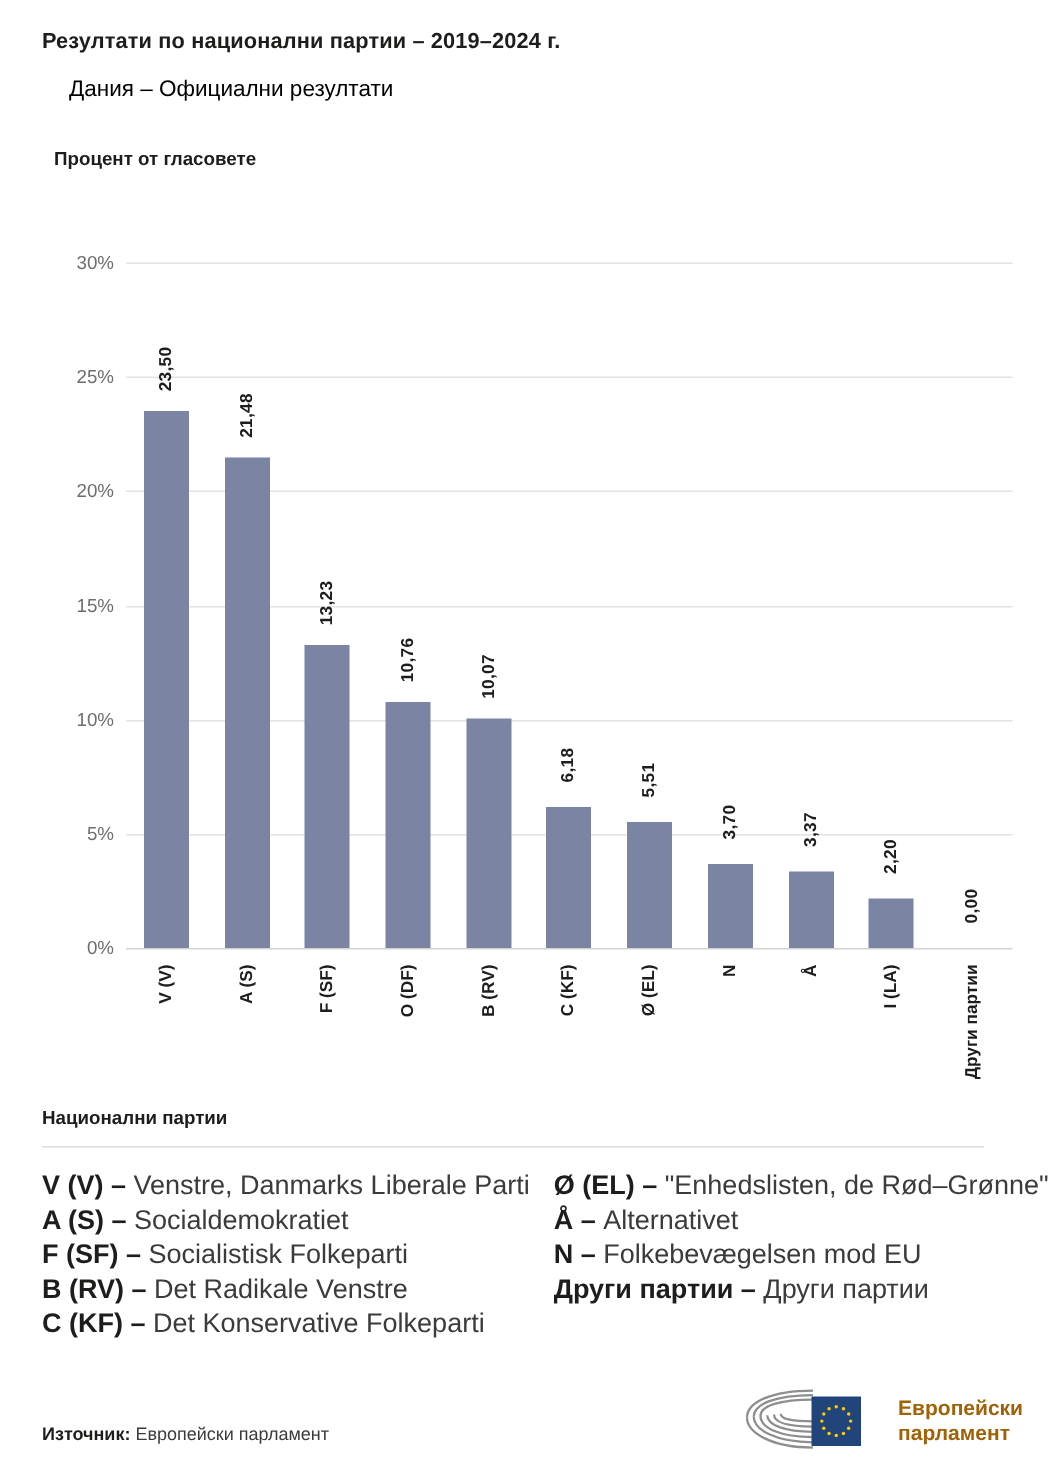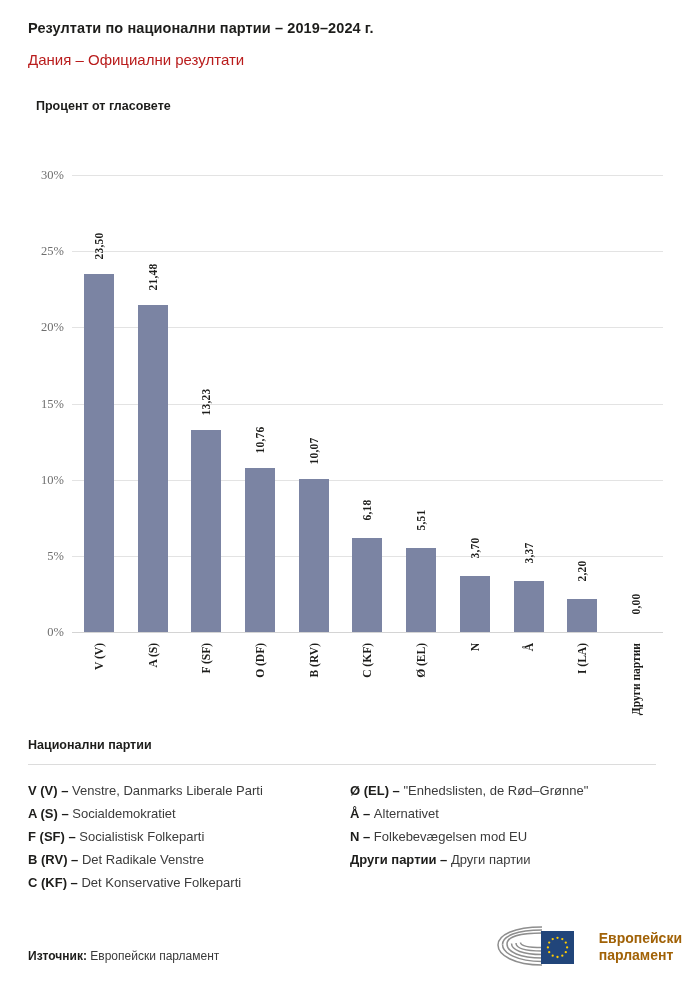--- a/index.html
+++ b/index.html
@@ -23,44 +23,43 @@
     font-size: 14.5px;
     font-weight: bold;
     letter-spacing: 0.1px;
     color: #1d1d1b;
     margin: 0;
     line-height: 1.2;
   }
   .chart-subtitle {
     font-size: 15px;
     font-weight: normal;
-    color: #b91c1c;
-    margin: 14px 0 0 0;
+    color: #000000;
+    margin: 14px 0 0 18px;
     line-height: 1.2;
   }
   .axis-caption {
     font-size: 12.5px;
     font-weight: bold;
     color: #1d1d1b;
     margin: 30px 0 0 8px;
   }
 
   
   .chart-wrap {
     position: absolute;
     left: 0; top: 140px;
     width: 700px; height: 580px;
   }
   .plot {
     position: absolute;
-    left: 72px;
+    left: 84px;
     top: 35px;
     width: 591px;
     height: 457px;
-    font-family: Liberation Serif, serif;
   }
   .gridline {
     position: absolute;
     left: 0; right: 0;
     height: 1px;
     background: #e3e3e3;
   }
   .gridline.baseline { background: #d4d4d4; }
   .ylabel {
     position: absolute;
@@ -129,21 +128,21 @@
     background: #dcdcdc;
     width: 100%;
     margin-bottom: 14px;
   }
   .legend-cols {
     display: flex;
     gap: 16px;
   }
   .legend-col { flex: 1 1 50%; }
   .legend-item {
-    font-size: 13px;
+    font-size: 18px;
     color: #3b3b3b;
     line-height: 23px;
     white-space: nowrap;
   }
   .legend-code {
     font-weight: bold;
     color: #1d1d1b;
   }
 
   

